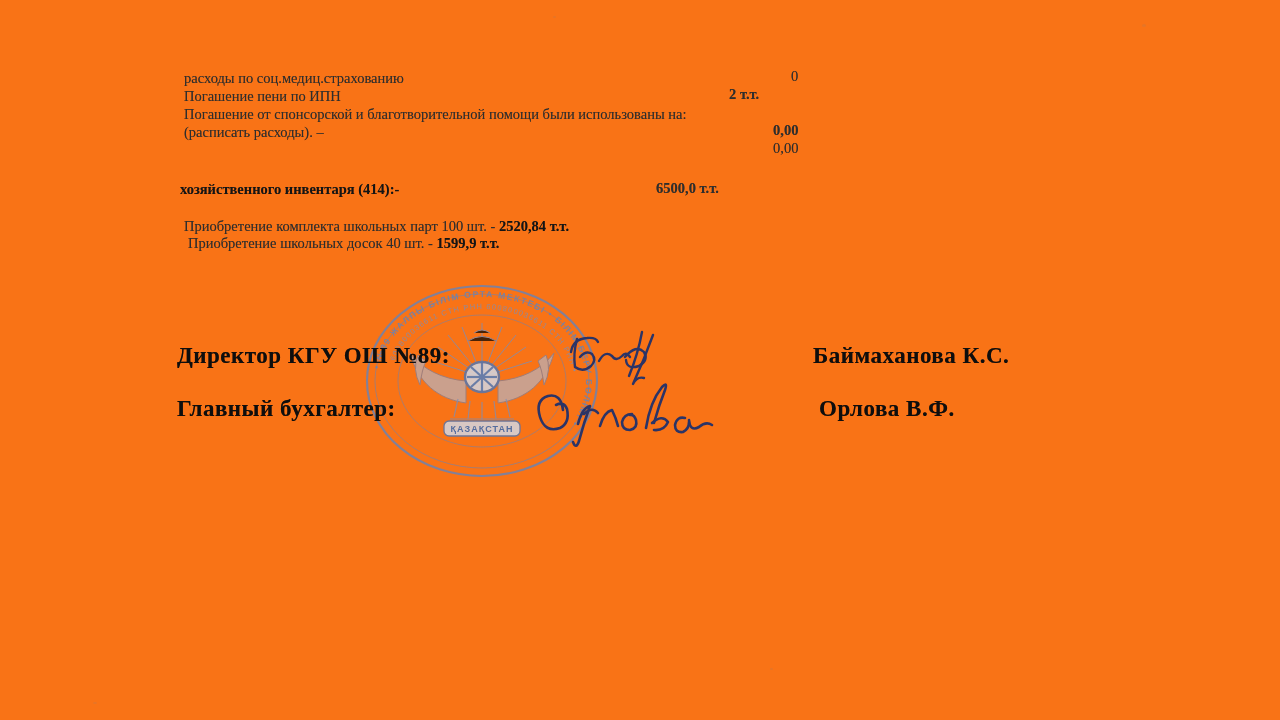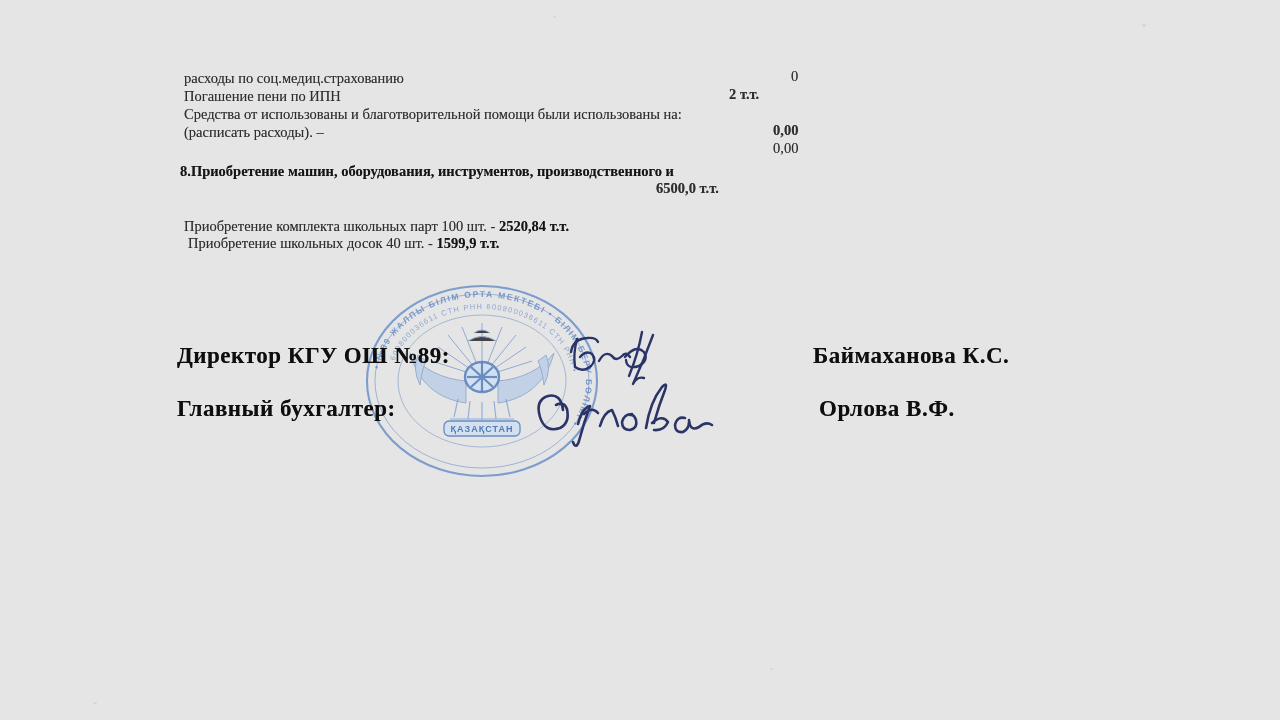--- a/index.html
+++ b/index.html
@@ -1,21 +1,21 @@
 <!DOCTYPE html>
 <html><head>
 <meta charset="utf-8">
 <style>
   html,body{margin:0;padding:0;}
   body{
     width:1280px;height:720px;position:relative;overflow:hidden;
     background:#ffffff;
     font-family:"Liberation Serif","DejaVu Serif",serif;
   }
-  .page{position:absolute;inset:0;background:#e5e5e5;text-align:center;}
+  .page{position:absolute;inset:0;background:#f97316;text-align:center;}
   .line{
     position:absolute;font-size:14.5px;line-height:18px;color:#2e2e2e;
     white-space:nowrap;text-shadow:0 0 0.5px rgba(40,40,40,.45);
   }
   .b{font-weight:bold;color:#141414;}
   .val{position:absolute;font-size:14.5px;color:#2e2e2e;white-space:nowrap;
        text-shadow:0 0 0.5px rgba(40,40,40,.45);}
   .sig-line{position:absolute;font-size:23px;font-weight:bold;color:#0e0e0e;
        white-space:nowrap;letter-spacing:.5px;
        text-shadow:0 0 0.6px rgba(0,0,0,.5);}
@@ -27,28 +27,28 @@
 <body>
 
 <div class="page">
 
   <div class="line" style="left:184px;top:69px">расходы по соц.медиц.страхованию</div>
   <div class="val" style="left:791px;top:68px">0</div>
 
   <div class="line" style="left:184px;top:87px">Погашение пени по ИПН</div>
   <div class="val b" style="left:729px;top:86px">2  т.т.</div>
 
-  <div class="line" style="left:184px;top:105px">Средства от использованы и благотворительной помощи были использованы на:</div>
+  <div class="line" style="left:184px;top:105px">Погашение от спонсорской и благотворительной помощи были использованы на:</div>
 
   <div class="line" style="left:184px;top:123px">(расписать расходы). –</div>
   <div class="val b" style="left:773px;top:122px">0,00</div>
 
   <div class="val" style="left:773px;top:140px">0,00</div>
 
-  <div class="line b" style="left:180px;top:162px">8.Приобретение машин, оборудования, инструментов, производственного и</div>
+  <div class="line b" style="left:180px;top:180px">хозяйственного инвентаря (414):-</div>
   <div class="val b" style="left:656px;top:180px">6500,0 т.т.</div>
 
   <div class="line" style="left:184px;top:217px">
     <span>Приобретение комплекта школьных парт 100 шт. - </span><span class="b">2520,84 т.т.</span>
   </div>
   <div class="line" style="left:188px;top:234px">
     <span>Приобретение школьных досок  40 шт. - </span><span class="b">1599,9 т.т.</span>
   </div>
 
   <svg class="stamp-ink" style="left:358px;top:281px" width="248" height="202" viewBox="0 0 248 202" aria-hidden="true">

